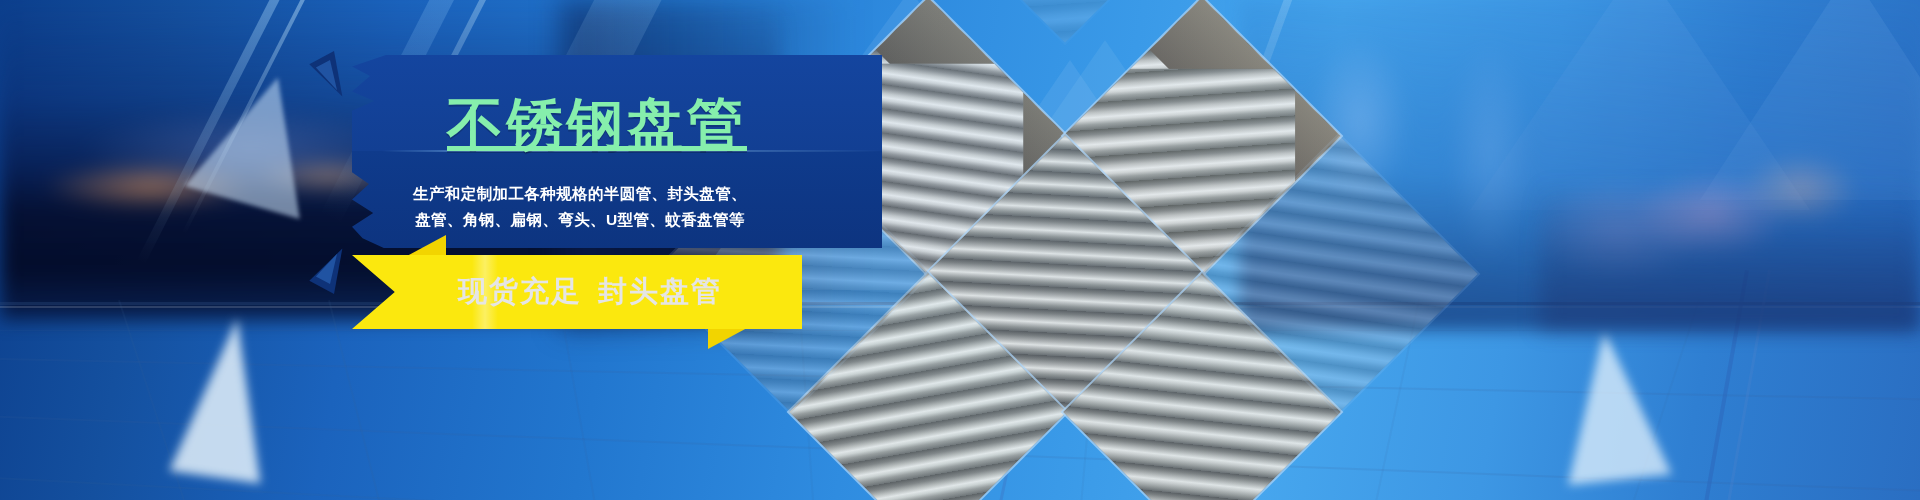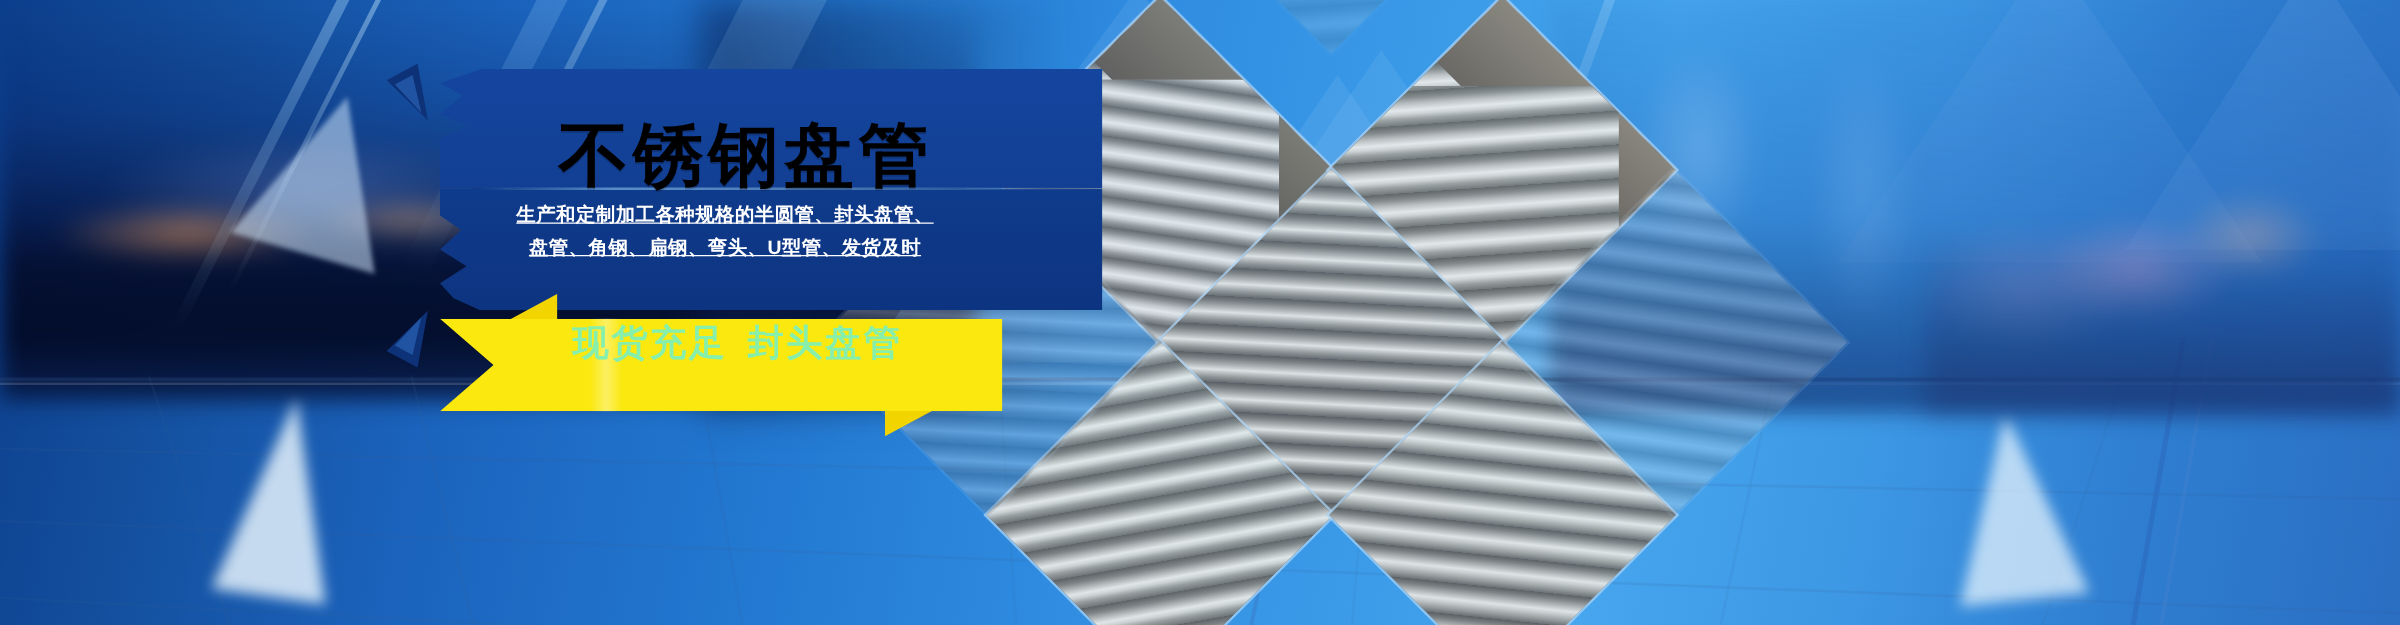--- a/index.html
+++ b/index.html
@@ -108,31 +108,31 @@
     background:linear-gradient(90deg, rgba(120,190,255,0), rgba(150,210,255,.55) 22%, rgba(170,225,255,.35) 60%, rgba(150,200,255,0));
   }
 
   
   .chev{position:absolute;}
 
   
   #title{
     position:absolute;left:447px;top:95px;
     font-size:56px;line-height:58px;font-weight:700;
-    color:#000000;
+    color:#86efac;
     letter-spacing:4px;
     white-space:nowrap;
     text-shadow:0 2px 0 rgba(0,0,0,.18);
+    text-decoration:underline;
   }
   #sub{
-    position:absolute;left:404px;top:160px;width:352px;
+    position:absolute;left:404px;top:181px;width:352px;
     text-align:center;color:#ffffff;
     font-size:15.5px;line-height:26px;font-weight:700;
     letter-spacing:.4px;
-    text-decoration:underline;
   }
   #sub div{white-space:nowrap;}
 
   
   #ribbon{
     position:absolute;left:352px;top:255px;width:450px;height:74px;
   }
   .rib-main{
     position:absolute;left:0;top:0;width:100%;height:100%;
     background:#fbe80e;
@@ -147,23 +147,23 @@
     clip-path:polygon(0% 100%, 100% 100%, 100% 0%);}
   .rib-tail.r{left:356px;top:66px;
     -webkit-clip-path:polygon(0% 0%, 100% 0%, 0% 100%);
     clip-path:polygon(0% 0%, 100% 0%, 0% 100%);}
   .rib-sheen{
     position:absolute;left:120px;top:0;width:26px;height:100%;
     background:linear-gradient(90deg, rgba(255,255,255,0), rgba(255,255,255,.35), rgba(255,255,255,0));
   }
   #ribbon-text{
     position:absolute;left:0;top:0;width:100%;height:100%;
-    display:flex;align-items:flex-start;justify-content:center;
+    display:flex;align-items:center;justify-content:center;
     gap:16px;padding-left:26px;
-    color:#86efac;font-size:29px;font-weight:700;letter-spacing:2px;
+    color:#e5e5e5;font-size:29px;font-weight:700;letter-spacing:2px;
     white-space:nowrap;
   }
 
   
   #collage{
     position:absolute;left:830px;top:-4px;width:470px;height:470px;
   }
   .dia{
     position:absolute;width:196px;height:196px;
     transform:rotate(45deg);
@@ -351,21 +351,21 @@
               border-left:14px solid transparent;border-right:14px solid transparent;
               border-bottom:44px solid #0e3278;transform:rotate(28deg);"></div>
   <div class="chev" style="left:322px;top:252px;width:0;height:0;
               border-left:8px solid transparent;border-right:8px solid transparent;
               border-bottom:30px solid #2f6fc4;transform:rotate(28deg);opacity:.55;"></div>
 
   <div id="title">不锈钢盘管</div>
 
   <div id="sub">
     <div>生产和定制加工各种规格的半圆管、封头盘管、</div>
-    <div>盘管、角钢、扁钢、弯头、U型管、发货及时</div>
+    <div>盘管、角钢、扁钢、弯头、U型管、蚊香盘管等</div>
   </div>
 
   <div id="ribbon">
     <div class="rib-tail l"></div>
     <div class="rib-tail r"></div>
     <div class="rib-main"></div>
     <div class="rib-sheen"></div>
     <div id="ribbon-text">
       <span>现货充足</span>
       <span>封头盘管</span>

